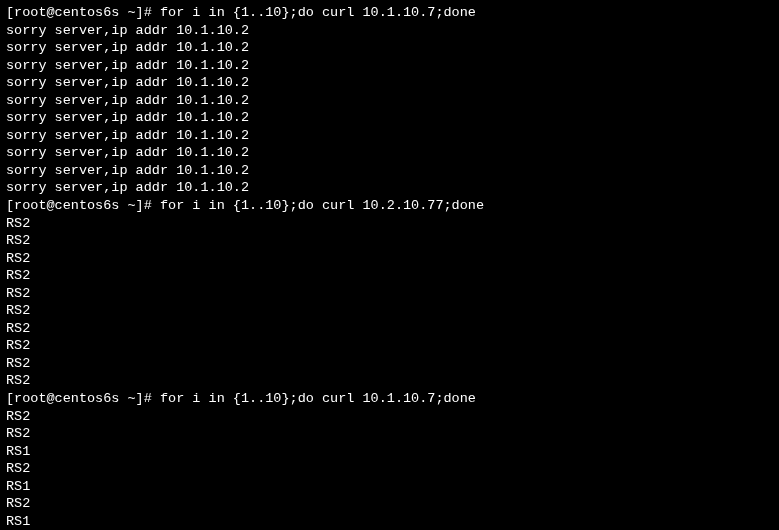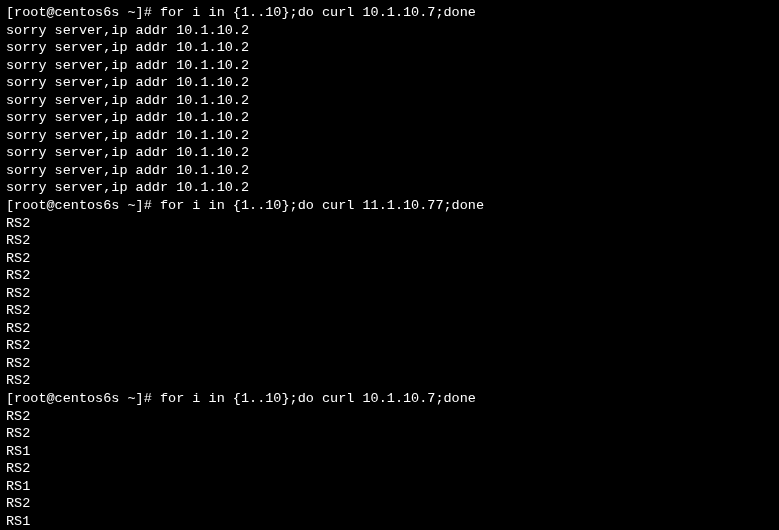--- a/index.html
+++ b/index.html
@@ -35,21 +35,21 @@
     <span class="terminal-line">sorry server,ip addr 10.1.10.2</span>
     <span class="terminal-line">sorry server,ip addr 10.1.10.2</span>
     <span class="terminal-line">sorry server,ip addr 10.1.10.2</span>
     <span class="terminal-line">sorry server,ip addr 10.1.10.2</span>
     <span class="terminal-line">sorry server,ip addr 10.1.10.2</span>
     <span class="terminal-line">sorry server,ip addr 10.1.10.2</span>
     <span class="terminal-line">sorry server,ip addr 10.1.10.2</span>
     <span class="terminal-line">sorry server,ip addr 10.1.10.2</span>
     <span class="terminal-line">sorry server,ip addr 10.1.10.2</span>
     <span class="terminal-line">sorry server,ip addr 10.1.10.2</span>
-    <span class="terminal-line"><span class="prompt-user-host">[root@centos6s ~]# </span><span>for i in {1..10};do curl 11.1.10.77;done</span></span>
+    <span class="terminal-line"><span class="prompt-user-host">[root@centos6s ~]# </span><span>for i in {1..10};do curl 10.2.10.77;done</span></span>
     <span class="terminal-line">RS2</span>
     <span class="terminal-line">RS2</span>
     <span class="terminal-line">RS2</span>
     <span class="terminal-line">RS2</span>
     <span class="terminal-line">RS2</span>
     <span class="terminal-line">RS2</span>
     <span class="terminal-line">RS2</span>
     <span class="terminal-line">RS2</span>
     <span class="terminal-line">RS2</span>
     <span class="terminal-line">RS2</span>

